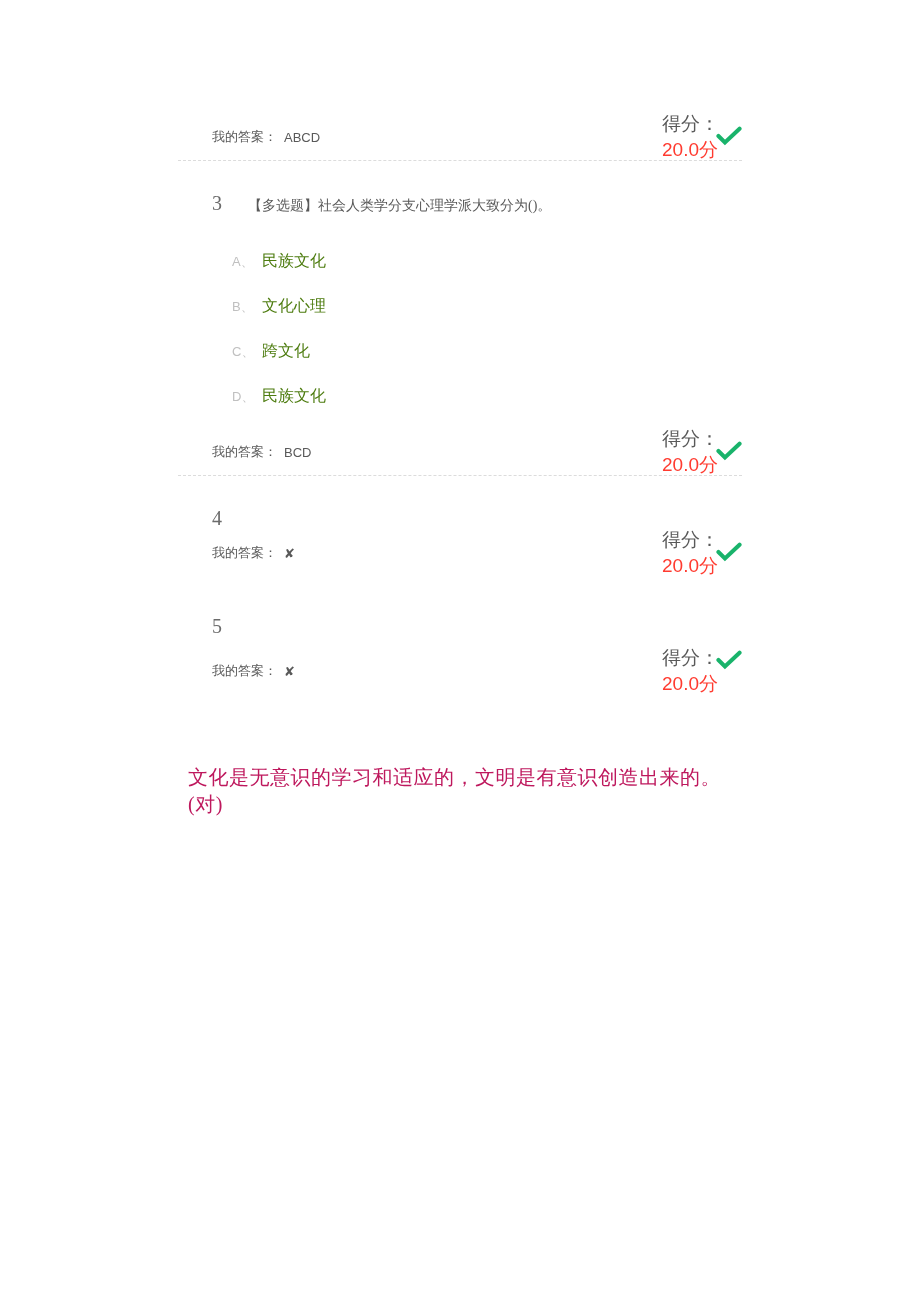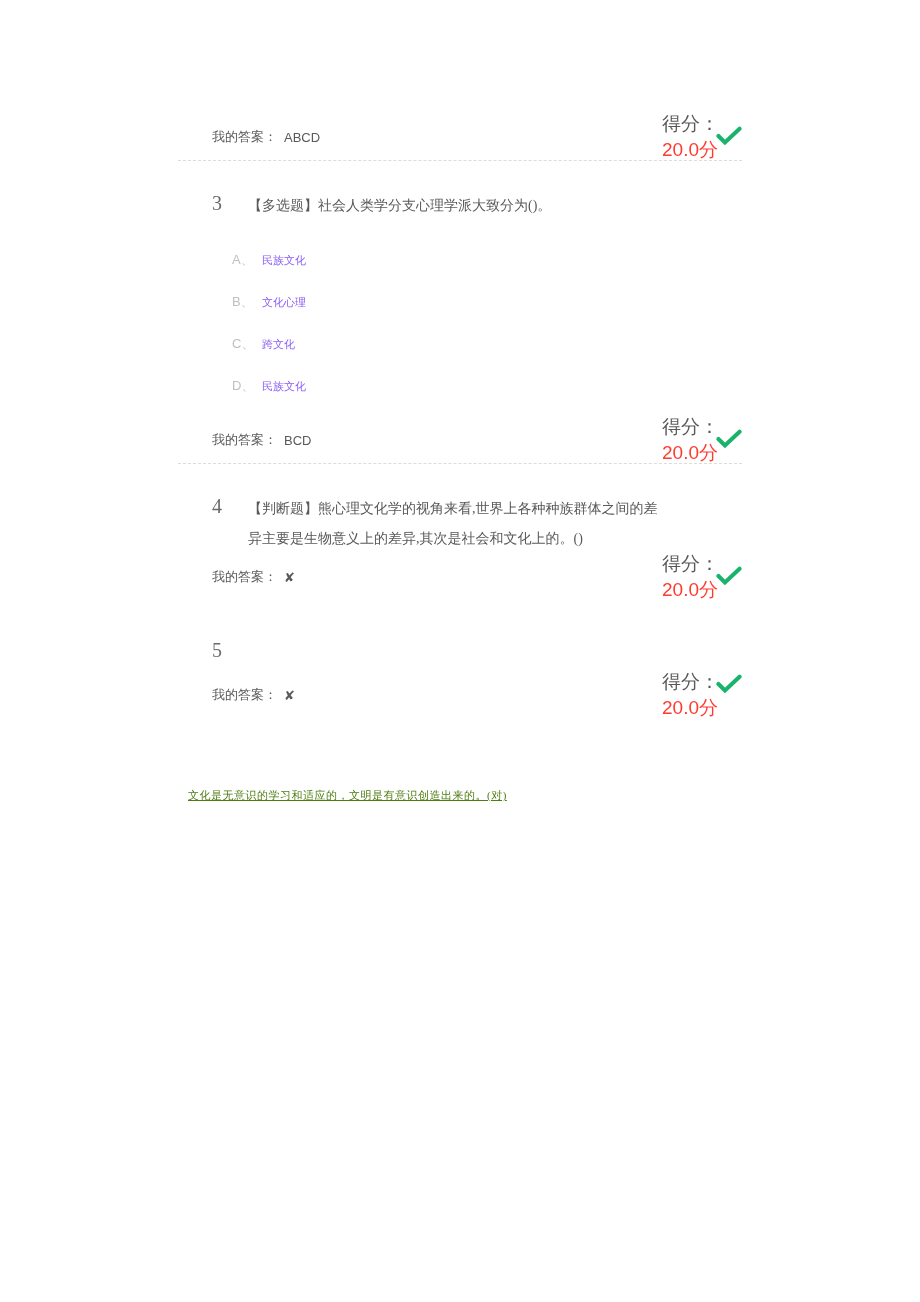--- a/index.html
+++ b/index.html
@@ -83,30 +83,29 @@
     padding: 12px 0;
     color: #9a9a9a;
     font-size: 13px;
   }
   .opt-lt {
     font-family: Arial, sans-serif;
     color: #c0c0c0;
     width: 30px;
   }
   .opt-tx {
-    color: #8b5cf6;
-    font-size: 11px;
+    color: #4d7c0f;
+    font-size: 16px;
   }
   .footer-note {
     padding: 70px 0 0 10px;
     font-family: "SimSun", "宋体", serif;
-    font-size: 11px;
-    color: #4d7c0f;
+    font-size: 20px;
+    color: #be185d;
     letter-spacing: 0.5px;
-    text-decoration: underline;
   }
 </style>
 </head>
 <body>
 
 <div class="page">
 
   <div class="answer-row">
     <span class="my-answer-label">我的答案：</span>
     <span class="my-answer-val">ABCD</span>
@@ -156,21 +155,20 @@
     <span class="check">
       <svg viewBox="0 0 32 24" width="26" height="24">
           <path d="M3 12 L11 20 L29 3" stroke="#19b36b" stroke-width="5" fill="none" stroke-linecap="round"></path>
         </svg>
     </span>
   </div>
 
   <div class="question-block">
     <div class="q-head">
       <span class="q-num">4</span>
-      <span class="q-text">【判断题】熊心理文化学的视角来看,世界上各种种族群体之间的差异主要是生物意义上的差异,其次是社会和文化上的。()</span>
     </div>
   </div>
 
   <div class="answer-row" style="border-bottom:none;padding-bottom:4px;">
     <span class="my-answer-label">我的答案：</span>
     <span class="my-answer-val">✘</span>
     <span class="score-wrap">
       <span class="score-label">得分：</span>
       <span class="score-val">20.0</span><span class="score-val">分</span>
     </span>

